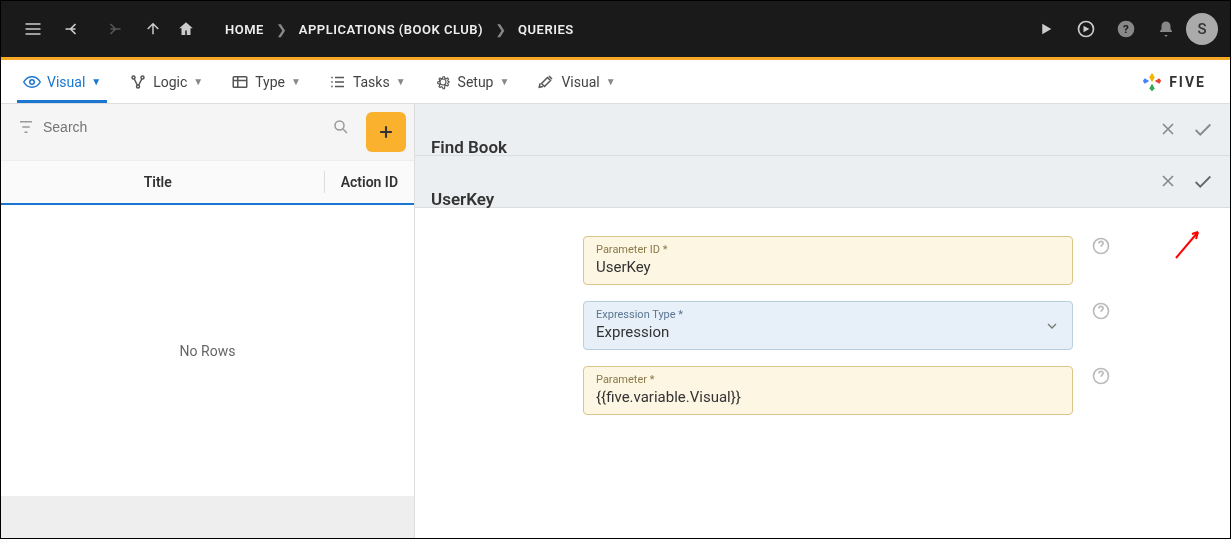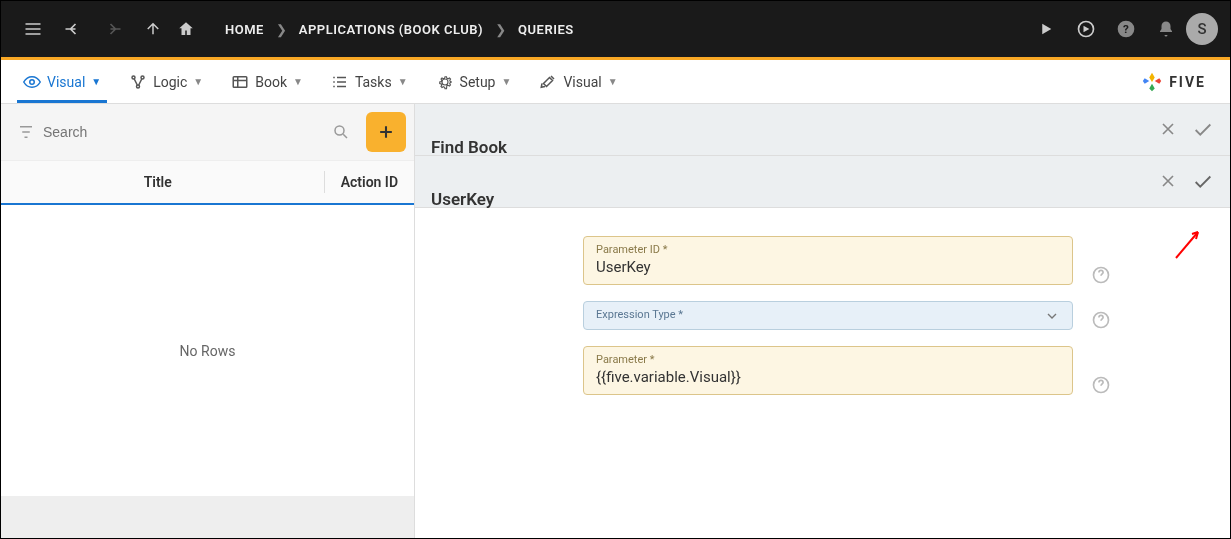--- a/index.html
+++ b/index.html
@@ -25,41 +25,41 @@
   .tab .tri { font-size: 10px; color: #888; }
   .tab.active .tri { color: #1976d2; }
   .logo { margin-left: auto; display: flex; align-items: center; padding-right: 16px; gap: 6px; color: #333; font-weight: 700; letter-spacing: 2px; font-size: 14px; }
 
   
   .main { display: flex; height: calc(539px - 56px - 3px - 44px); }
   .left { width: 414px; border-right: 1px solid #ddd; display: flex; flex-direction: column; background: #fff; }
   .right { flex: 1; display: flex; flex-direction: column; background: #fff; }
 
   
-  .search-row { display: flex; align-items: center; padding: 8px; gap: 8px; background: #f5f5f5; border-bottom: 1px solid #eee; }
+  .search-row { display: flex; align-items: flex-start; padding: 8px; gap: 8px; background: #f5f5f5; border-bottom: 1px solid #eee; }
   .search-box { flex: 1; display: flex; align-items: center; background: #f5f5f5; border-radius: 4px; padding: 6px 8px; }
   .search-input { flex: 1; border: none; background: transparent; font-size: 14px; color: #444; outline: none; }
   .add-btn { width: 40px; height: 40px; background: #f9b12e; border-radius: 6px; display: flex; align-items: center; justify-content: center; font-size: 22px; color: #333; cursor: pointer; }
 
   
   .thead { display: flex; align-items: center; height: 44px; border-bottom: 2px solid #1976d2; background: #fafafa; padding: 0 16px; font-size: 14px; font-weight: 600; color: #333; justify-content: flex-end; }
   .th-title { width: 180px; }
   .th-divider { width: 1px; height: 22px; background: #ddd; margin-right: 16px; }
   .tbody { flex: 1; display: flex; align-items: center; justify-content: center; color: #666; font-size: 14px; background: #fff; }
   .left-footer { height: 44px; background: #eee; }
 
   
   .panel-header { height: 52px; display: flex; align-items: center; padding: 0 16px; background: #eceff1; border-bottom: 1px solid #ddd; }
   .panel-title { font-size: 17px; font-weight: 600; color: #333; flex: 1; margin-top: 34px; }
   .panel-actions { display: flex; gap: 14px; color: #888; }
   .panel-actions .ic { cursor: pointer; }
   .panel-actions .ic.dark { color: #555; }
 
   .form-area { flex: 1; padding: 28px 48px; position: relative; }
-  .field-row { display: flex; align-items: flex-end; gap: 18px; margin-bottom: 16px; }
+  .field-row { display: flex; align-items: flex-start; gap: 18px; margin-bottom: 16px; }
   .field { flex: 1; max-width: 490px; margin-left: 120px; border: 1px solid #dcc58a; background: #fdf6e3; border-radius: 4px; padding: 6px 12px 8px 12px; position: relative; }
   .field.blue { background: #e7f0f8; border-color: #b9cfde; }
   .field-label { font-size: 11px; color: #8a7a4a; }
   .field.blue .field-label { color: #5a7792; }
   .field-value { font-size: 15px; color: #333; margin-top: 2px; }
   .field .chev-down { position: absolute; right: 12px; top: 50%; transform: translateY(-50%); color: #777; }
   .help { color: #aaa; }
 
   .arrow-annotation { position: absolute; right: 22px; top: 18px; pointer-events: none; }
 
@@ -146,21 +146,21 @@
         <path d="M7 8l4 8M17 8l-4 8"></path>
       </svg>
     <span>Logic</span>
     <span class="tri">▼</span>
   </div>
   <div class="tab">
     <svg width="18" height="18" viewBox="0 0 24 24" fill="none" stroke="#555" stroke-width="2">
         <rect x="3" y="5" width="18" height="14" rx="1"></rect>
         <path d="M3 10h18M9 5v14"></path>
       </svg>
-    <span>Book</span>
+    <span>Type</span>
     <span class="tri">▼</span>
   </div>
   <div class="tab">
     <svg width="18" height="18" viewBox="0 0 24 24" fill="none" stroke="#555" stroke-width="2">
         <path d="M8 6h12M8 12h12M8 18h12M3 6h2M3 12h2M3 18h2"></path>
       </svg>
     <span>Tasks</span>
     <span class="tri">▼</span>
   </div>
   <div class="tab">
@@ -265,20 +265,21 @@
           <svg width="20" height="20" viewBox="0 0 24 24" fill="none" stroke="#bbb" stroke-width="2">
               <circle cx="12" cy="12" r="9"></circle>
               <path d="M9.5 9a2.5 2.5 0 115 0c0 1.5-2.5 2-2.5 4M12 17h.01"></path>
             </svg>
         </span>
       </div>
 
       <div class="field-row">
         <div class="field blue">
           <div class="field-label">Expression Type *</div>
+          <div class="field-value">Expression</div>
           <span class="chev-down">
             <svg width="16" height="16" viewBox="0 0 24 24" fill="none" stroke="#777" stroke-width="2">
                 <path d="M6 9l6 6 6-6"></path>
               </svg>
           </span>
         </div>
         <span class="help">
           <svg width="20" height="20" viewBox="0 0 24 24" fill="none" stroke="#bbb" stroke-width="2">
               <circle cx="12" cy="12" r="9"></circle>
               <path d="M9.5 9a2.5 2.5 0 115 0c0 1.5-2.5 2-2.5 4M12 17h.01"></path>

